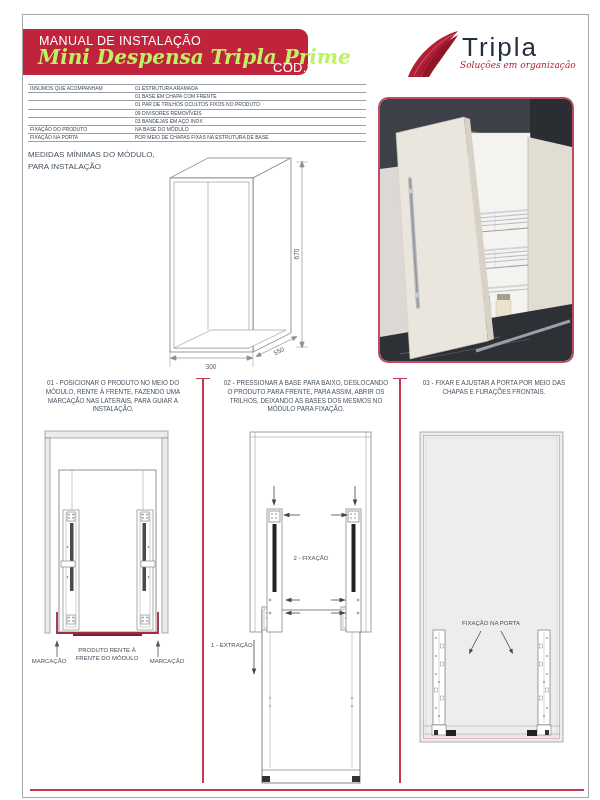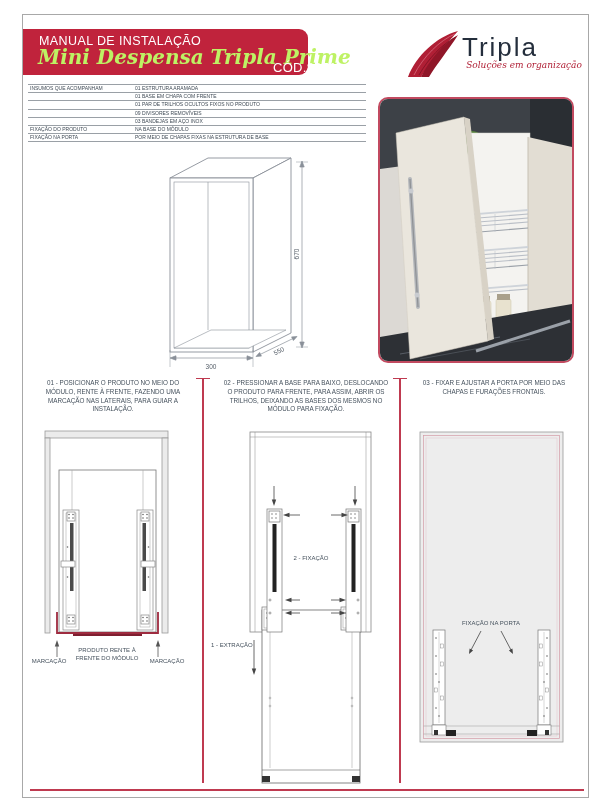--- a/index.html
+++ b/index.html
@@ -11,21 +11,21 @@
   
   #banner{left:23px;top:29px;width:285px;height:46px;background:#c0233c;
           border-radius:0 9px 9px 0;}
   #manual-title{left:16px;top:5px;font-size:12.5px;letter-spacing:.4px;color:#fff;font-weight:500;}
   #product-name{left:15px;top:16px;font-size:20px;color:#bef264;font-style:italic;font-weight:bold;
                 font-family:"DejaVu Serif",serif;white-space:nowrap;}
   #product-code{left:250px;top:31px;font-size:13px;color:#fff;letter-spacing:.3px;}
   
   #logo{left:402px;top:26px;width:186px;height:52px;}
   #brand-name{left:60px;top:6px;font-size:26px;letter-spacing:2px;color:#242e3c;font-weight:500;}
-  #brand-tagline{left:58px;top:34px;width:128px;text-align:center;font-size:9px;color:#b01f35;
+  #brand-tagline{left:58px;top:34px;width:128px;text-align:left;font-size:9px;color:#b01f35;
                  font-style:italic;font-family:"DejaVu Serif",serif;white-space:nowrap;}
   
   #specs{left:28px;top:84px;width:338px;border-bottom:.7px solid #9aa0a6;}
   .trow{position:relative;height:7.2px;border-top:.7px solid #9aa0a6;line-height:7.4px;
         font-size:5px;color:#3f4a55;white-space:nowrap;}
   .tlabel{position:absolute;left:2px;top:0;}
   .tvalue{position:absolute;left:107px;top:0;}
   
   #measures-heading{left:28px;top:149px;font-size:8px;color:#44505c;line-height:1.55;}
   
@@ -91,20 +91,24 @@
     <div class="trow">
       <span class="tlabel">FIXAÇÃO DO PRODUTO</span>
       <span class="tvalue">NA BASE DO MÓDULO</span>
       </div>
     <div class="trow">
       <span class="tlabel">FIXAÇÃO NA PORTA</span>
       <span class="tvalue">POR MEIO DE CHAPAS FIXAS NA ESTRUTURA DE BASE</span>
       </div>
   </div>
 
+  <div class="abs" id="measures-heading">
+    <div>MEDIDAS MÍNIMAS DO MÓDULO,</div>
+    <div>PARA INSTALAÇÃO</div>
+  </div>
 
   <svg class="abs" style="left:155px;top:148px" width="180" height="232" viewBox="0 0 180 232">
     <g stroke="#8a9099" stroke-width="0.9" fill="#fff">
       <polygon points="15,30 98,30 136,10 53,10"></polygon>
       <polygon points="98,30 136,10 136,185 98,204"></polygon>
       <rect x="15" y="30" width="83" height="174"></rect>
       <rect x="19" y="34" width="75" height="166" stroke-width="0.6"></rect>
       <polygon points="19,200 94,200 131,182 56,182" stroke-width="0.6"></polygon>
       <line x1="53" y1="34" x2="53" y2="182" stroke-width="0.6"></line>
     </g>

